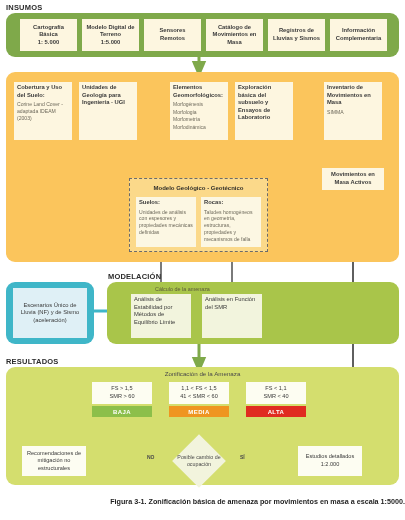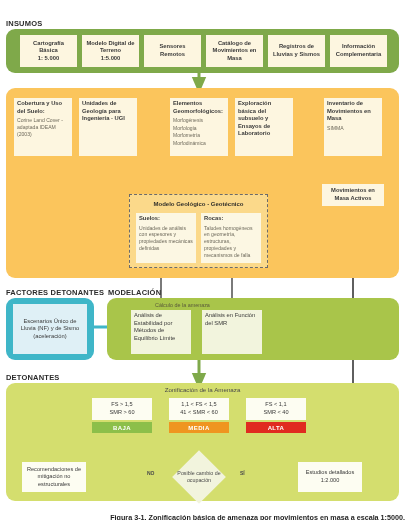--- a/index.html
+++ b/index.html
@@ -4,21 +4,21 @@
 <style>
   html,body{margin:0;padding:0;}
   body{
     width:405px;height:520px;
     background:#ffffff;
     font-family:"Liberation Sans", sans-serif;
     color:#3d3d3d;
     position:relative;
     overflow:hidden;
   }
-  .stage{position:absolute;left:0;top:16px;width:405px;height:372px;}
+  .stage{position:absolute;left:0;top:0;width:405px;height:372px;}
 
   
   .sect-label{
     position:absolute;
     font-weight:bold;
     font-size:7.5px;
     letter-spacing:.2px;
     color:#2b2b2b;
     white-space:nowrap;
   }
@@ -227,37 +227,36 @@
   </div>
   <div class="box left box-cream" style="left:201px;top:197px;width:60px;height:50px;">
     <span class="b-title">Rocas:</span>
     <span class="b-sub">Taludes homogéneos en geometría, estructuras, propiedades y mecanismos de falla</span>
   </div>
 
   <div class="box" style="left:322px;top:168px;width:62px;height:22px;">
     <span class="b-title">Movimientos en Masa Activos</span>
   </div>
 
-  <div class="sect-label" style="left:6px;top:272px;">FACTORES DETONANTES</div>
   <div class="panel panel-teal" style="left:6px;top:282px;width:88px;height:62px;"></div>
   <div class="box box-teal" style="left:13px;top:288px;width:74px;height:50px;">
     <span class="b-title" style="font-weight:normal;">Escenarios Único de Lluvia (NF) y de Sismo (aceleración)</span>
   </div>
 
   <div class="sect-label" style="left:108px;top:272px;">MODELACIÓN</div>
   <div class="panel panel-lgreen" style="left:107px;top:282px;width:292px;height:62px;"></div>
   <div class="calc-title" style="left:155px;top:286px;">Cálculo de la amenaza</div>
   <div class="box left box-pale" style="left:131px;top:294px;width:60px;height:44px;">
     <span class="b-title" style="font-weight:normal;">Análisis de Estabilidad por Métodos de Equilibrio Límite</span>
   </div>
   <div class="box left box-pale" style="left:202px;top:294px;width:60px;height:44px;">
     <span class="b-title" style="font-weight:normal;">Análisis en Función del SMR</span>
   </div>
 
-  <div class="sect-label" style="left:6px;top:357px;">DETONANTES</div>
+  <div class="sect-label" style="left:6px;top:357px;">RESULTADOS</div>
   <div class="panel panel-results" style="left:6px;top:367px;width:393px;height:118px;"></div>
   <div class="zon-title" style="left:6px;top:370px;width:393px;">Zonificación de la Amenaza</div>
 
   <div class="box box-white" style="left:92px;top:382px;width:60px;height:22px;">
     <span>FS &gt; 1,5</span>
     <span>SMR &gt; 60</span>
   </div>
   <div class="box box-white" style="left:169px;top:382px;width:60px;height:22px;">
     <span>1,1 &lt; FS &lt; 1,5</span>
     <span>41 &lt; SMR &lt; 60</span>

